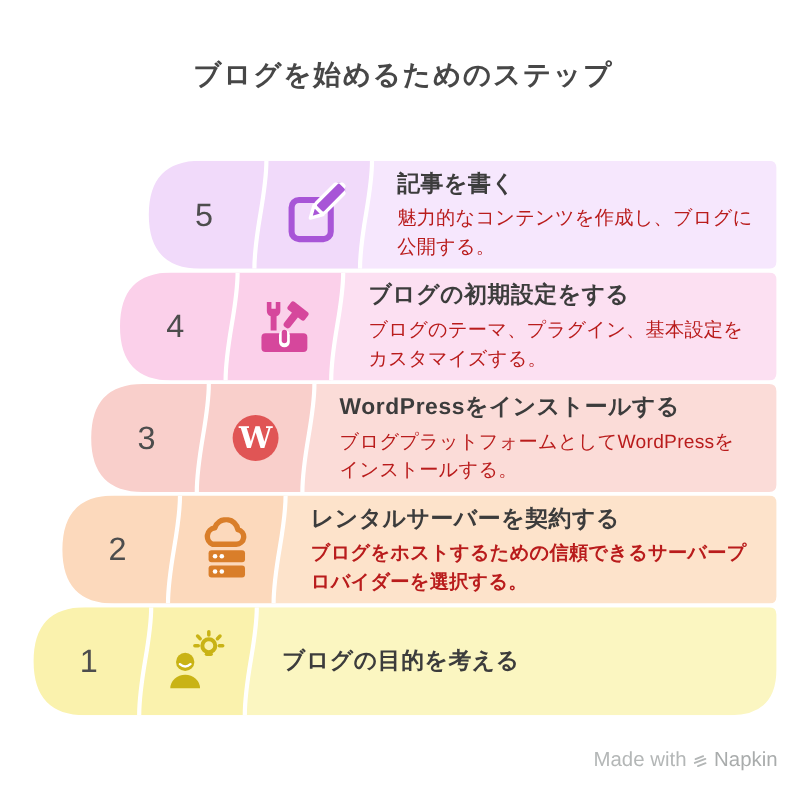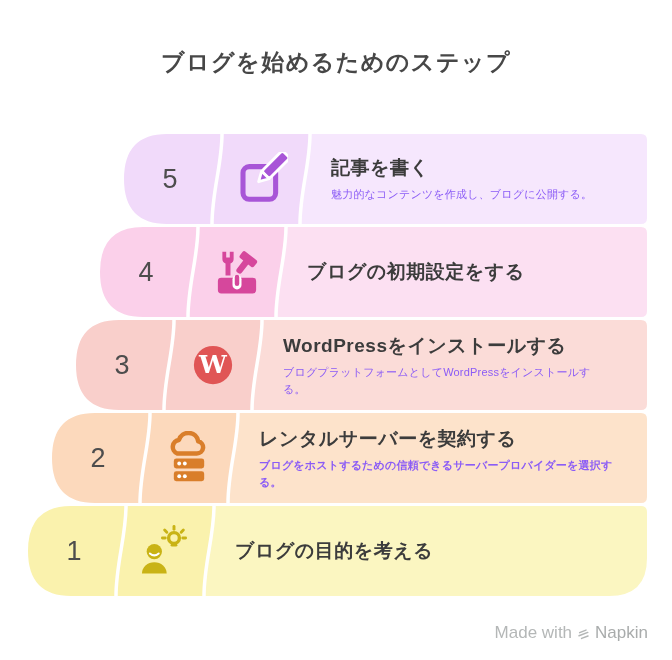--- a/index.html
+++ b/index.html
@@ -17,21 +17,21 @@
   .row .bg-light{fill:var(--bgl);}
   .row .seam{fill:none;stroke:#ffffff;stroke-width:3.5;}
   .num-cell{position:absolute;left:0;top:0;width:94px;height:90px;
     display:flex;align-items:center;justify-content:center;}
   .num{font-size:27px;color:#4d4d4d;}
   .icon-cell{position:absolute;left:94px;top:0;width:88px;height:90px;
     display:flex;align-items:center;justify-content:center;}
   .text-cell{position:absolute;left:208px;right:19px;top:0;height:90px;
     display:flex;flex-direction:column;justify-content:center;gap:5px;}
   .step-title{font-size:19px;font-weight:700;color:#3c3c3c;letter-spacing:.5px;}
-  .step-desc{font-size:11px;color:#8b5cf6;line-height:1.5;letter-spacing:.2px;}
+  .step-desc{font-size:16px;color:#b91c1c;line-height:1.5;letter-spacing:.2px;}
   .watermark{
     position:absolute;right:24px;bottom:17px;display:flex;align-items:center;gap:5px;
     font-size:17px;color:#b4b7b7;
   }
   .watermark .brand{color:#a9acac;}
 </style>
 </head>
 <body>
 
 <div class="canvas" style="background: rgb(255, 255, 255);">
@@ -80,20 +80,21 @@
           <rect x="25" y="8.5" width="16" height="7.5" rx="2" fill="var(--accent)"></rect>
           <rect x="30.2" y="12.5" width="5.6" height="15" rx="2.4" fill="var(--accent)"></rect>
         </g>
         <rect x="7" y="29" width="34" height="14" rx="3" fill="var(--accent)"></rect>
         <rect x="20" y="26.5" width="8" height="13" rx="4" fill="#fff"></rect>
         <rect x="22" y="26.5" width="4" height="10" rx="2" fill="var(--accent)"></rect>
       </svg>
     </div>
     <div class="text-cell">
       <div class="step-title">ブログの初期設定をする</div>
+      <div class="step-desc" style="max-width:330px;">ブログのテーマ、プラグイン、基本設定をカスタマイズする。</div>
     </div>
   </div>
 
   <div class="row" style="left: 75px; top: 320px; width: 573px; --accent: #e05555; --bg: #f9cfcb; --bgl: #fbdcd8;">
     <svg class="row-bg" width="573" height="90" viewBox="0 0 573 90">
       <path class="bg-dark" d="M 44 0 Q 1 0 1 45 Q 1 90 44 90 L 177 90 C 177 58 187 30 187 0 Z"></path>
       <path class="bg-light" d="M 187 0 L 566 0 Q 572 0 572 6 L 572 84 Q 572 90 566 90 L 177 90 C 177 58 187 30 187 0 Z"></path>
       <path class="seam" d="M 99 0 C 99 30 89 58 89 90"></path>
       <path class="seam" d="M 187 0 C 187 30 177 58 177 90"></path>
     </svg>

